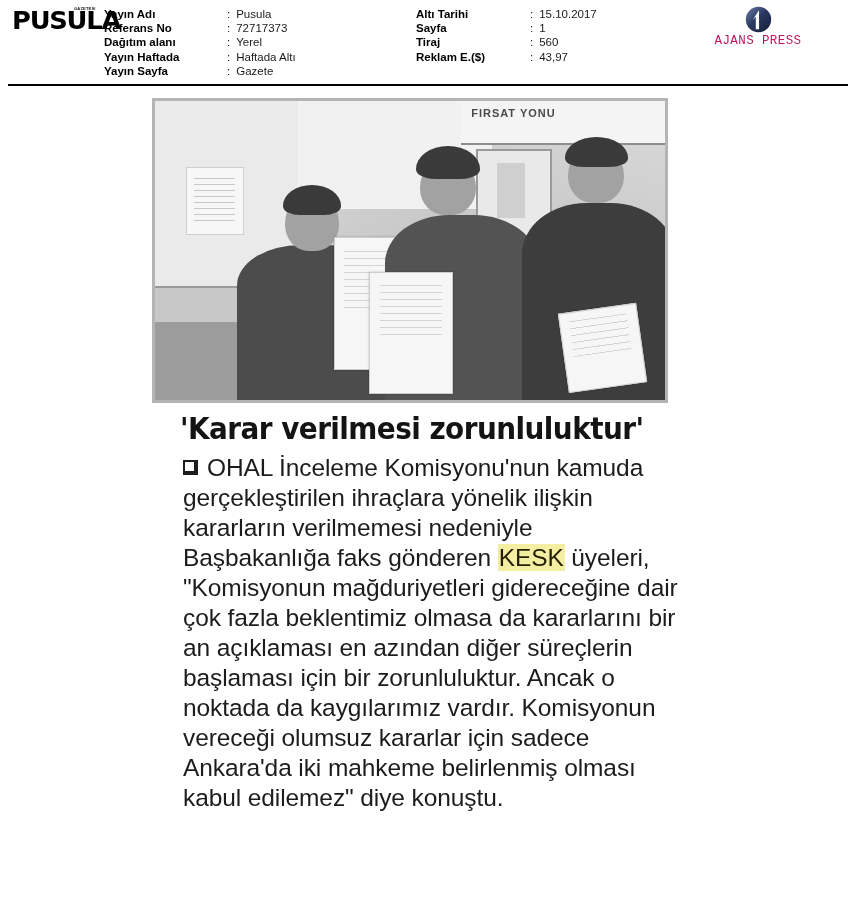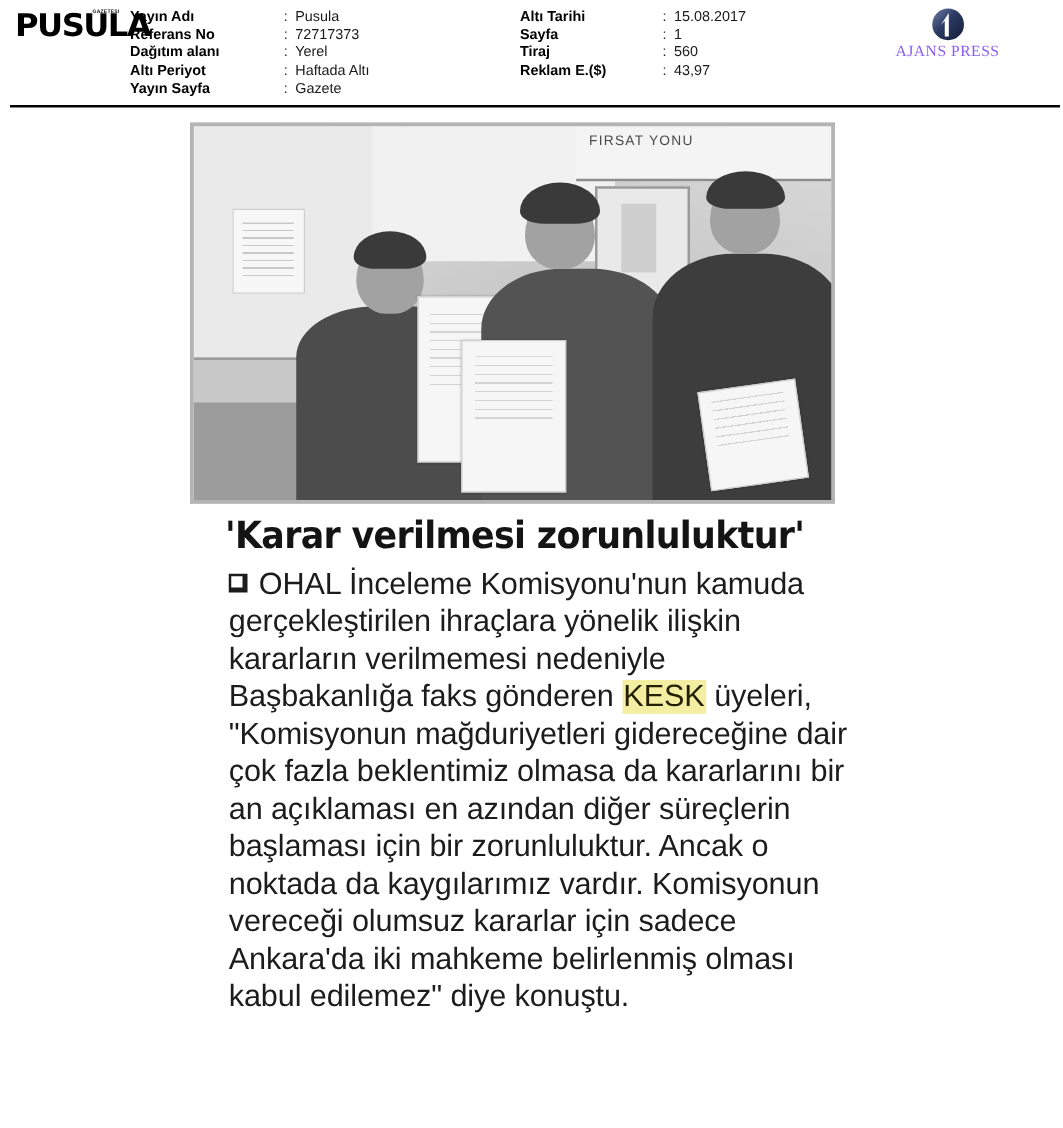--- a/index.html
+++ b/index.html
@@ -88,22 +88,22 @@
   }
   .brand-mark {
     width: 27px;
     height: 27px;
     margin: 0 auto 1px auto;
     display: block;
   }
   .brand-name {
     font-size: 12.5px;
     letter-spacing: 0.4px;
-    color: #8b5cf6;
-    font-family: Liberation Serif, serif;
+    color: #be185d;
+    font-family: Liberation Mono, monospace;
     white-space: nowrap;
     text-align: center;
   }
 
   .header-rule {
     position: absolute;
     left: 8px;
     right: 2px;
     top: 84px;
     height: 2px;
@@ -152,21 +152,21 @@
     background:
       repeating-linear-gradient(180deg,#b9b9b9 0 1px,transparent 1px 6px);
     opacity:.75;
   }
   .banner {
     left: 60%; top: 0%; width: 40%; height: 14%;
     background: #f4f4f4; border-bottom: 2px solid #8d8d8d;
   }
   .banner-txt{
     position:absolute; left:62%; top:2%; width:36%;
-    font-size:11px; font-weight:normal; letter-spacing:1px;
+    font-size:11px; font-weight:bold; letter-spacing:1px;
     color:#4a4a4a; white-space:nowrap; overflow:hidden;
     font-family:"Liberation Sans",sans-serif;
   }
   .frame-pic { left:63%; top:16%; width:14%; height:28%; background:#e9e9e9; border:2px solid #9a9a9a; }
   .frame-pic::after{content:""; position:absolute; left:26%; top:14%; width:40%; height:66%; background:#cfcfcf;}
   .counter { left:0; top:62%; width:26%; height:38%; background:#c8c8c8; border-top:2px solid #9a9a9a;}
   .counter2 { left:0; top:74%; width:22%; height:26%; background:#9c9c9c;}
 
   
   .person { position:absolute; bottom:0; filter:grayscale(1); }
@@ -281,39 +281,39 @@
         <span class="meta-colon"></span>
         <span class="meta-value">72717373</span>
       </div>
       <div class="meta-row">
         <span class="meta-label">Dağıtım alanı</span>
         <span class="meta-value">:</span>
         <span class="meta-colon"></span>
         <span class="meta-value">Yerel</span>
       </div>
       <div class="meta-row">
-        <span class="meta-label">Altı Periyot</span>
+        <span class="meta-label">Yayın Haftada</span>
         <span class="meta-value">:</span>
         <span class="meta-colon"></span>
         <span class="meta-value">Haftada Altı</span>
       </div>
       <div class="meta-row">
         <span class="meta-label">Yayın Sayfa</span>
         <span class="meta-value">:</span>
         <span class="meta-colon"></span>
         <span class="meta-value">Gazete</span>
       </div>
     </div>
 
     <div class="meta-col col-b">
       <div class="meta-row">
         <span class="meta-label">Altı Tarihi</span>
         <span class="meta-value">:</span>
         <span class="meta-colon"></span>
-        <span class="meta-value">15.08.2017</span>
+        <span class="meta-value">15.10.2017</span>
       </div>
       <div class="meta-row">
         <span class="meta-label">Sayfa</span>
         <span class="meta-value">:</span>
         <span class="meta-colon"></span>
         <span class="meta-value">1</span>
       </div>
       <div class="meta-row">
         <span class="meta-label">Tiraj</span>
         <span class="meta-value">:</span>

